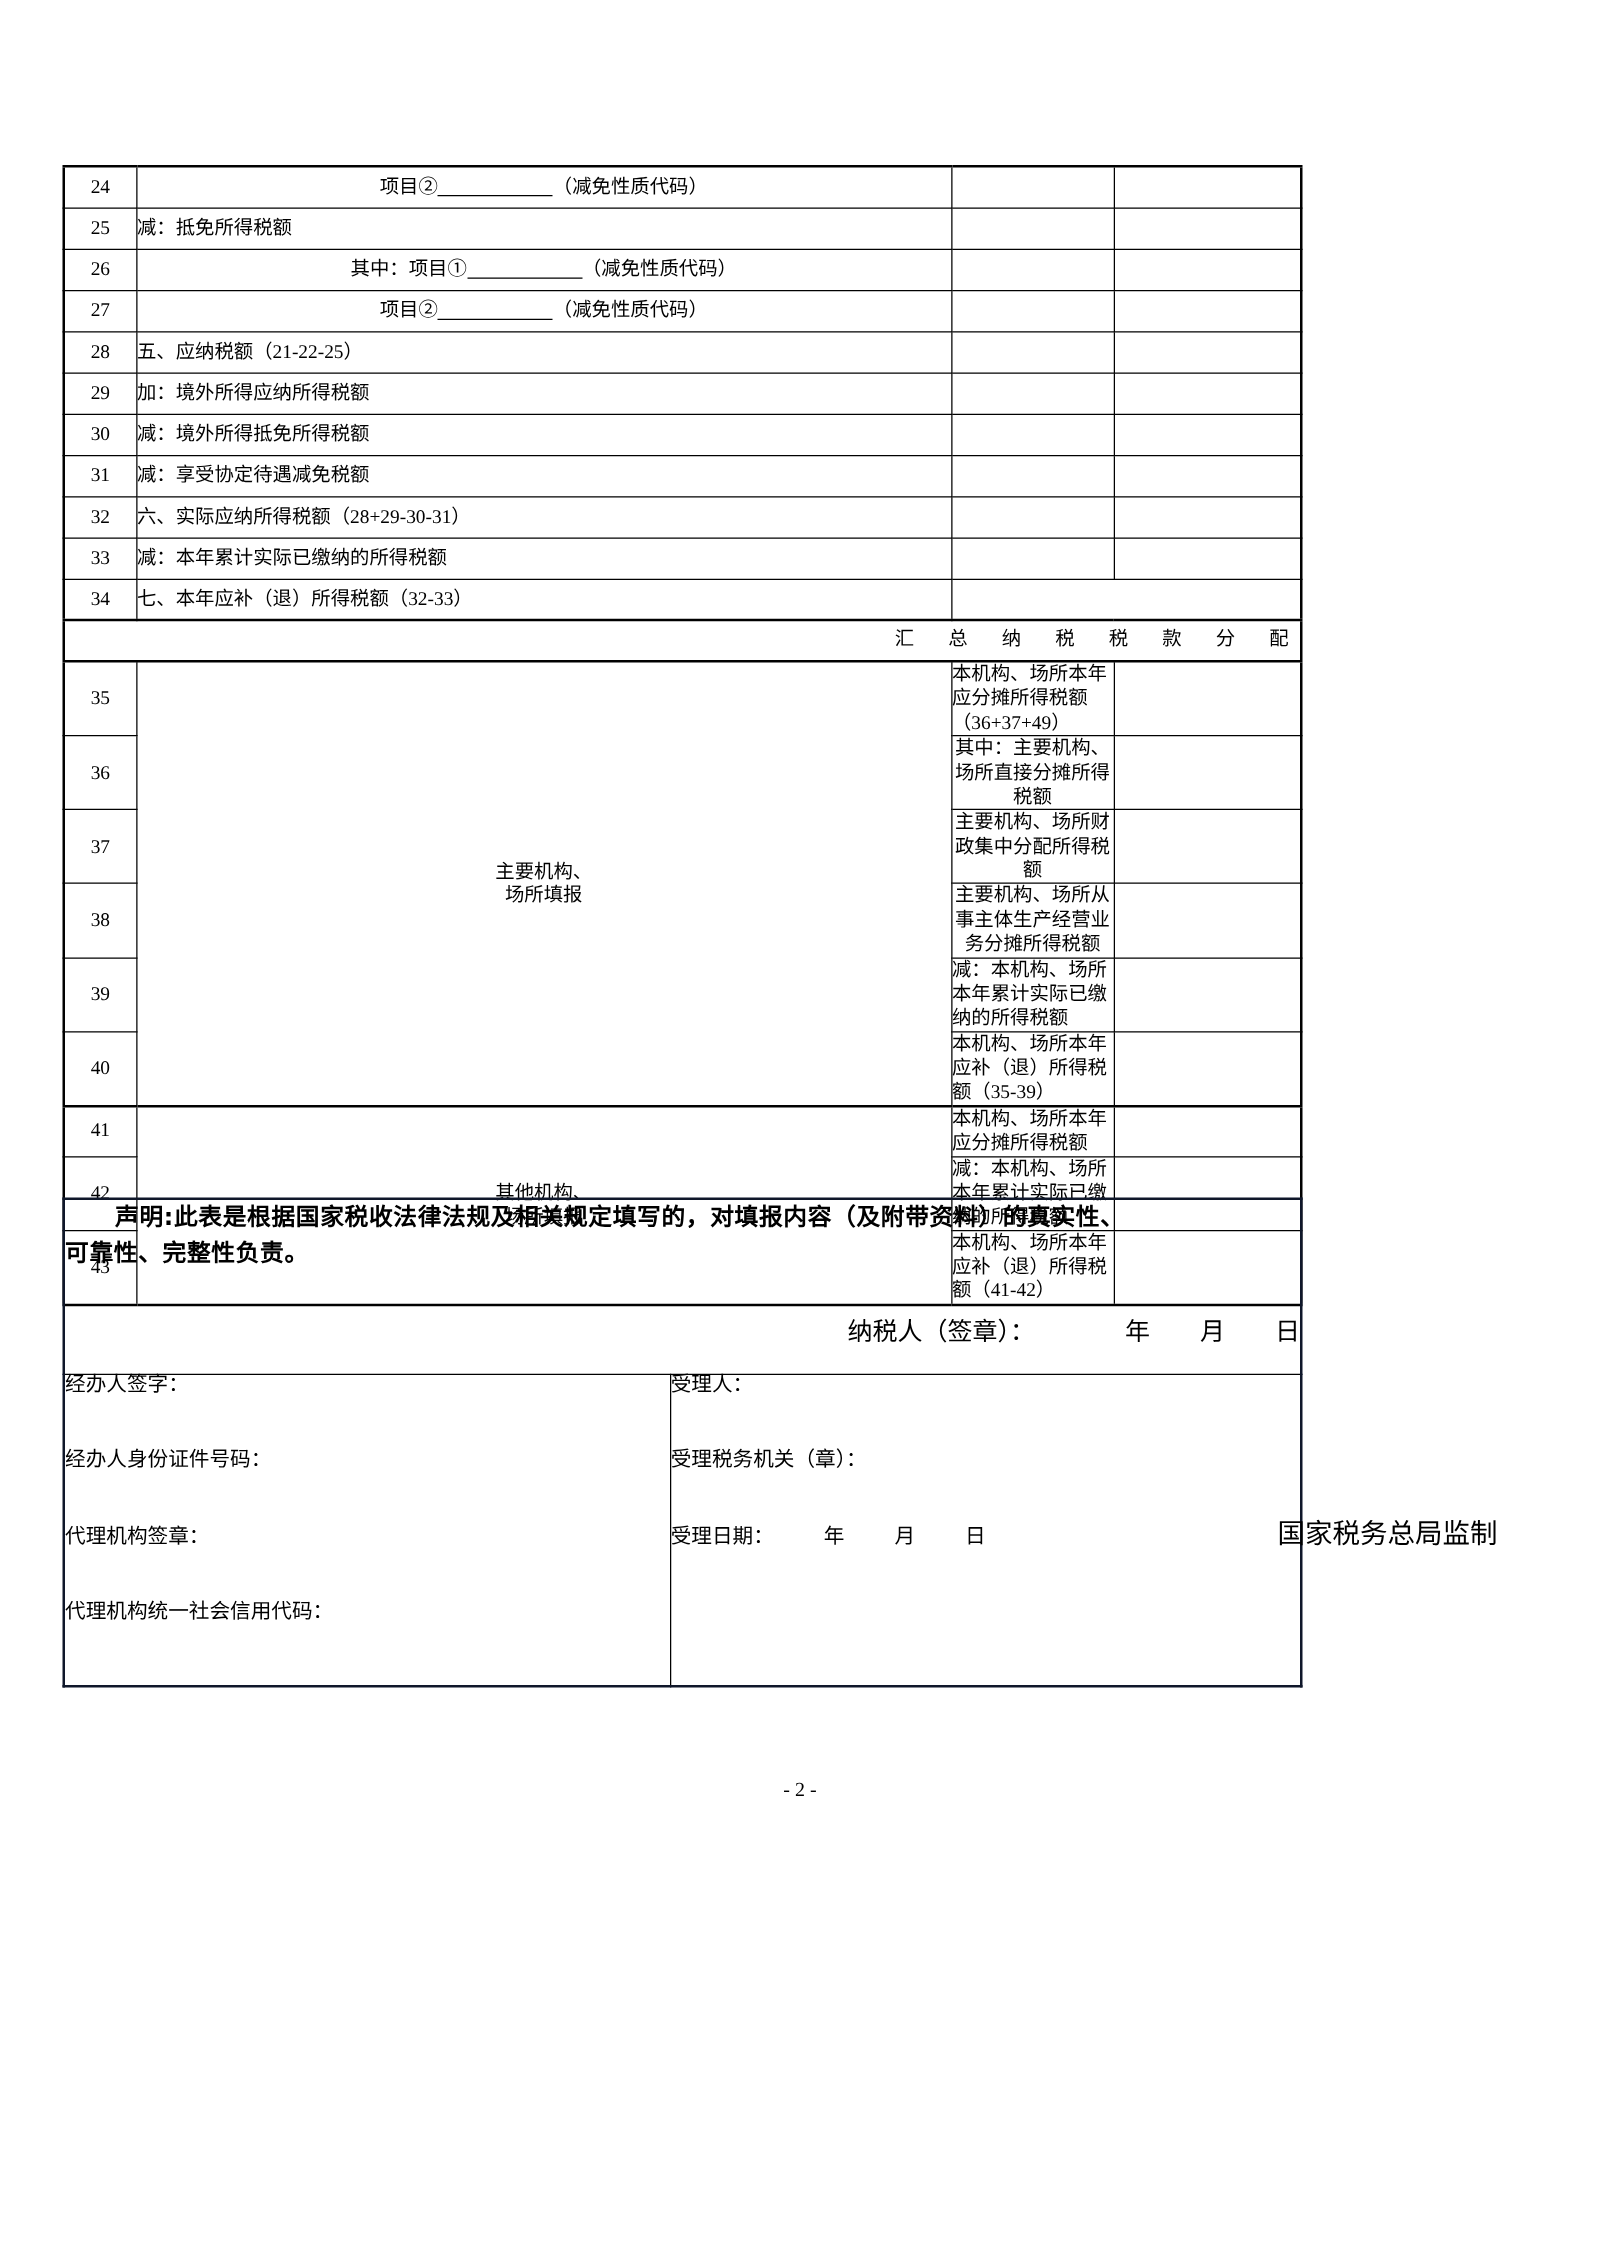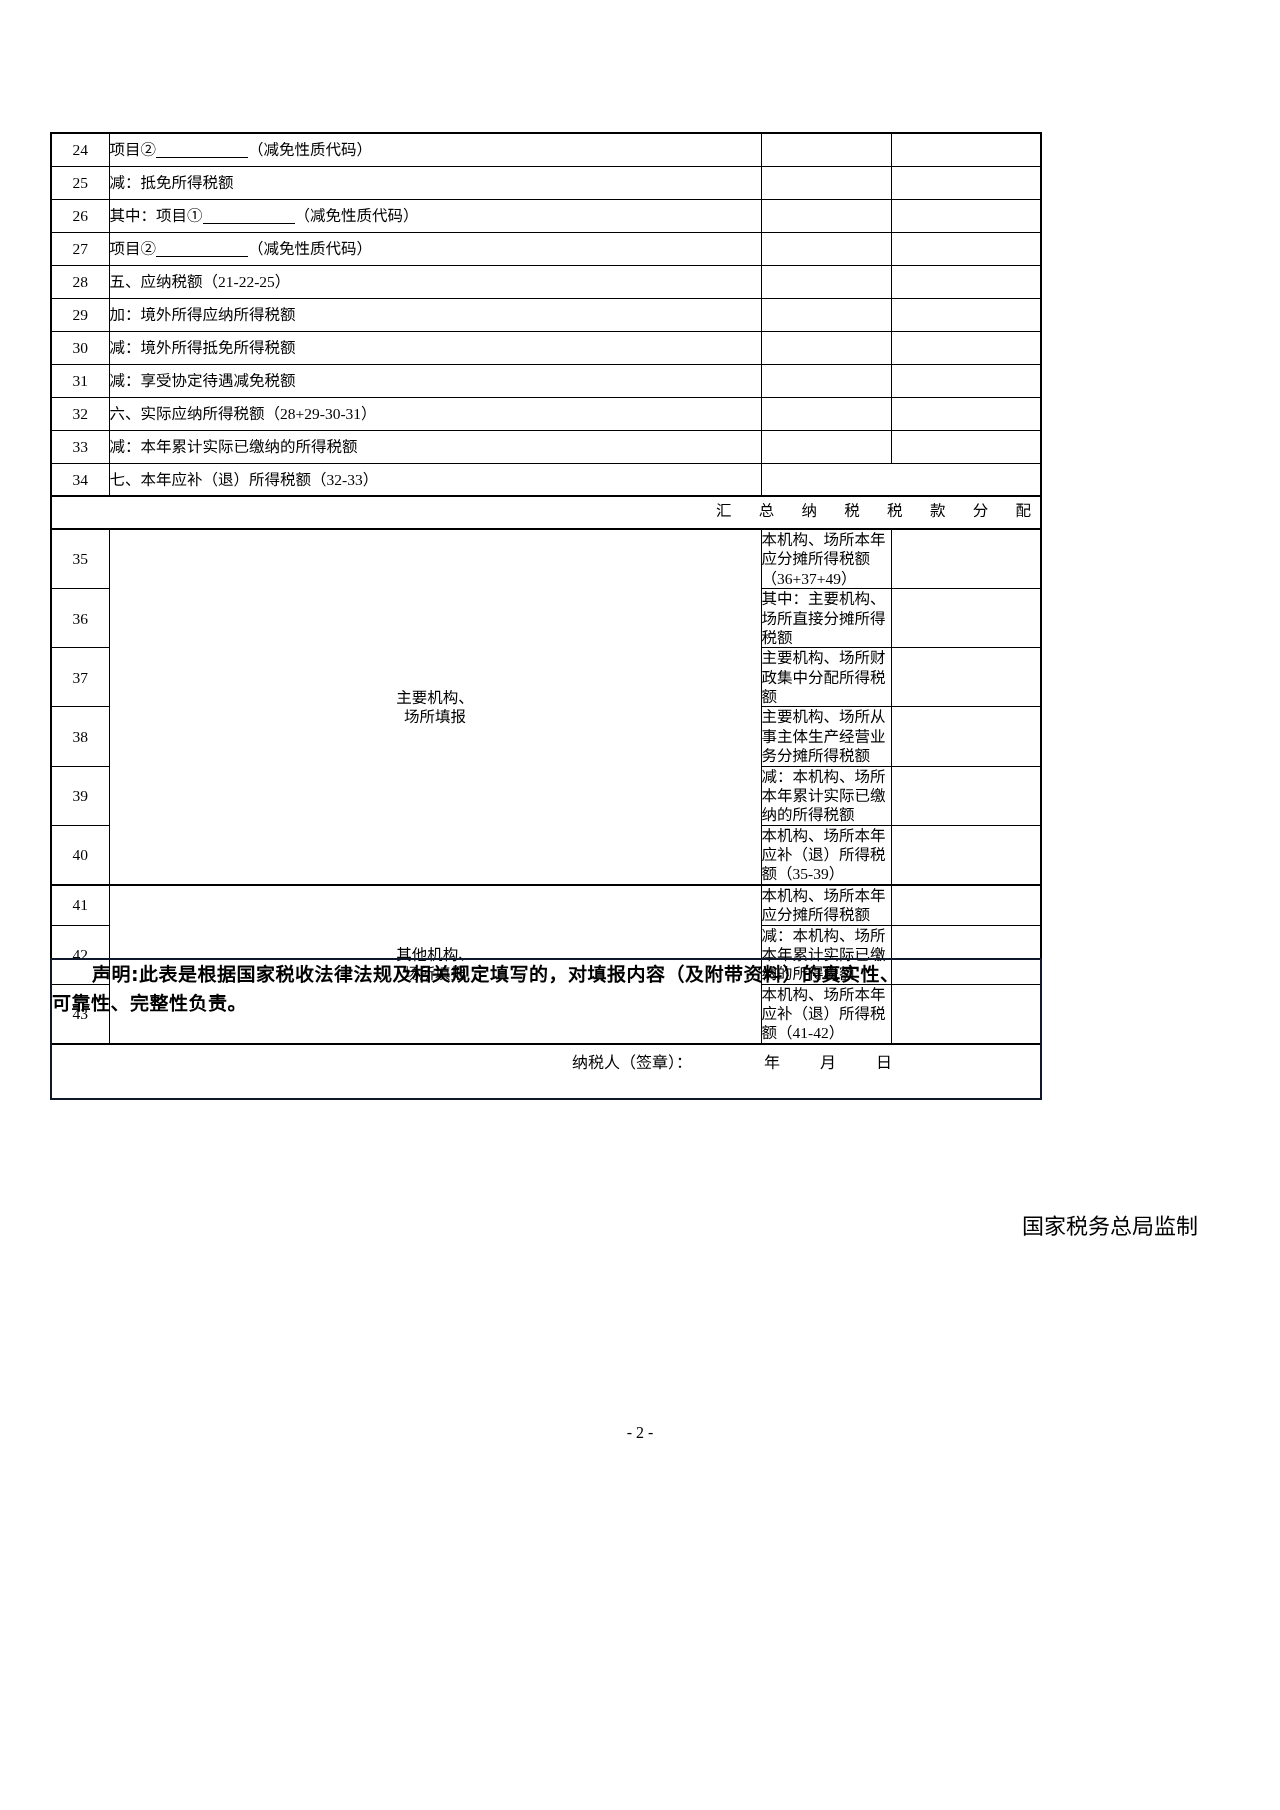--- a/index.html
+++ b/index.html
@@ -66,21 +66,21 @@
   }
 
   .c-val {
     width: 130px;
   }
   .c-val2 {
     width: 150px;
   }
 
   .txt-ind1 { padding-left: 28px; }
-  .txt-center { }
+  .txt-center { text-align: center; }
 
   .blank-line {
     display: inline-block;
     border-bottom: 1px solid #000;
     width: 92px;
     vertical-align: -3px;
   }
 
   .sec-head {
     text-align: right;
@@ -128,24 +128,24 @@
     padding: 14px 14px 0 10px;
     font-family: "DejaVu Sans", "Liberation Sans", sans-serif;
     font-weight: bold;
     font-size: 19px;
     line-height: 1.5;
     letter-spacing: 0.5px;
   }
   .decl-text .indent { padding-left: 40px; }
   .sign-line {
     padding-top: 34px;
-    text-align: left;
+    text-align: right;
     font-family: "Liberation Serif", serif;
     font-weight: normal;
-    font-size: 16px;
+    font-size: 20px;
     letter-spacing: 0px;
   }
   .sign-inner {
     display: block;
     padding-left: 520px;
   }
   .sp-wide { display: inline-block; width: 72px; }
   .sp-mid  { display: inline-block; width: 40px; }
 
   .sig-cell {
@@ -358,20 +358,33 @@
               <span class="indent">声明:</span><span>此表是根据国家税收法律法规及相关规定填写的，对填报内容（及附带资料）的真实性、</span>
             </div>
             <div>
               <span>可靠性、完整性负责。</span>
             </div>
             <div class="sign-line">
               <span class="sign-inner"><span>纳税人（签章）：</span><span class="sp-wide"></span><span>年</span><span class="sp-mid"></span><span>月</span><span class="sp-mid"></span><span>日</span></span>
             </div>
           </td>
         </tr>
+        <tr>
+          <td class="sig-cell">
+            <p>经办人签字：</p>
+            <p>经办人身份证件号码：</p>
+            <p>代理机构签章：</p>
+            <p>代理机构统一社会信用代码：</p>
+          </td>
+          <td class="sig-cell">
+            <p>受理人：</p>
+            <p>受理税务机关（章）：</p>
+            <p><span>受理日期：</span><span class="sp-mid"></span><span>年</span><span class="sp-mid"></span><span>月</span><span class="sp-mid"></span><span>日</span></p>
+          </td>
+        </tr>
       </tbody>
     </table>
   </div>
 
   <div class="footer-note">国家税务总局监制</div>
   <div class="page-number">- 2 -</div>
 
 </div>
 
 </body></html>

